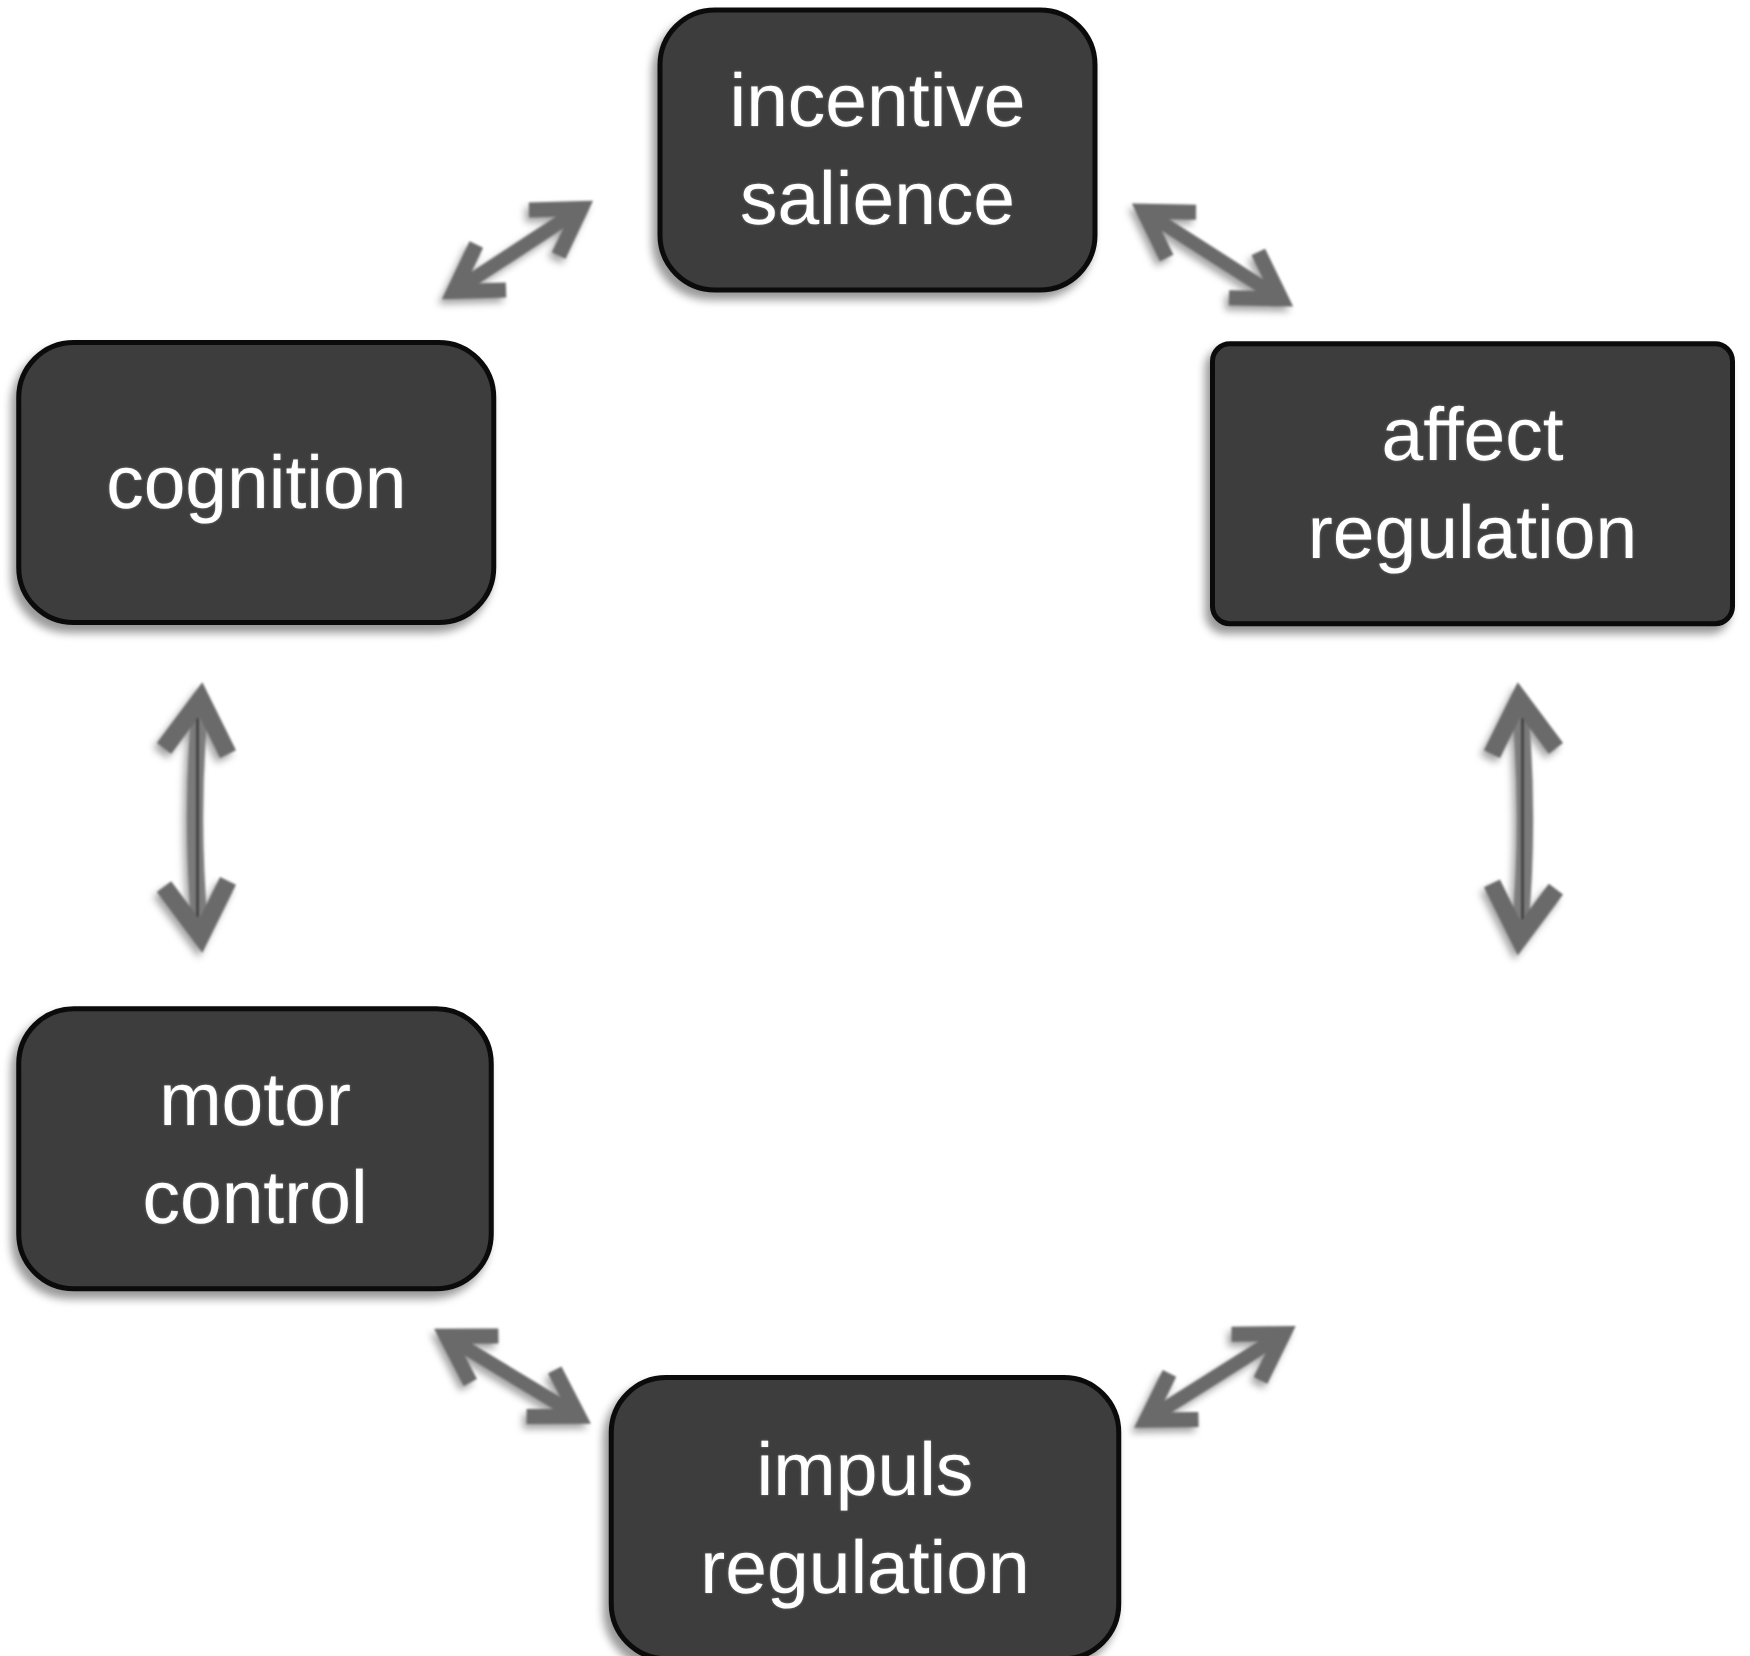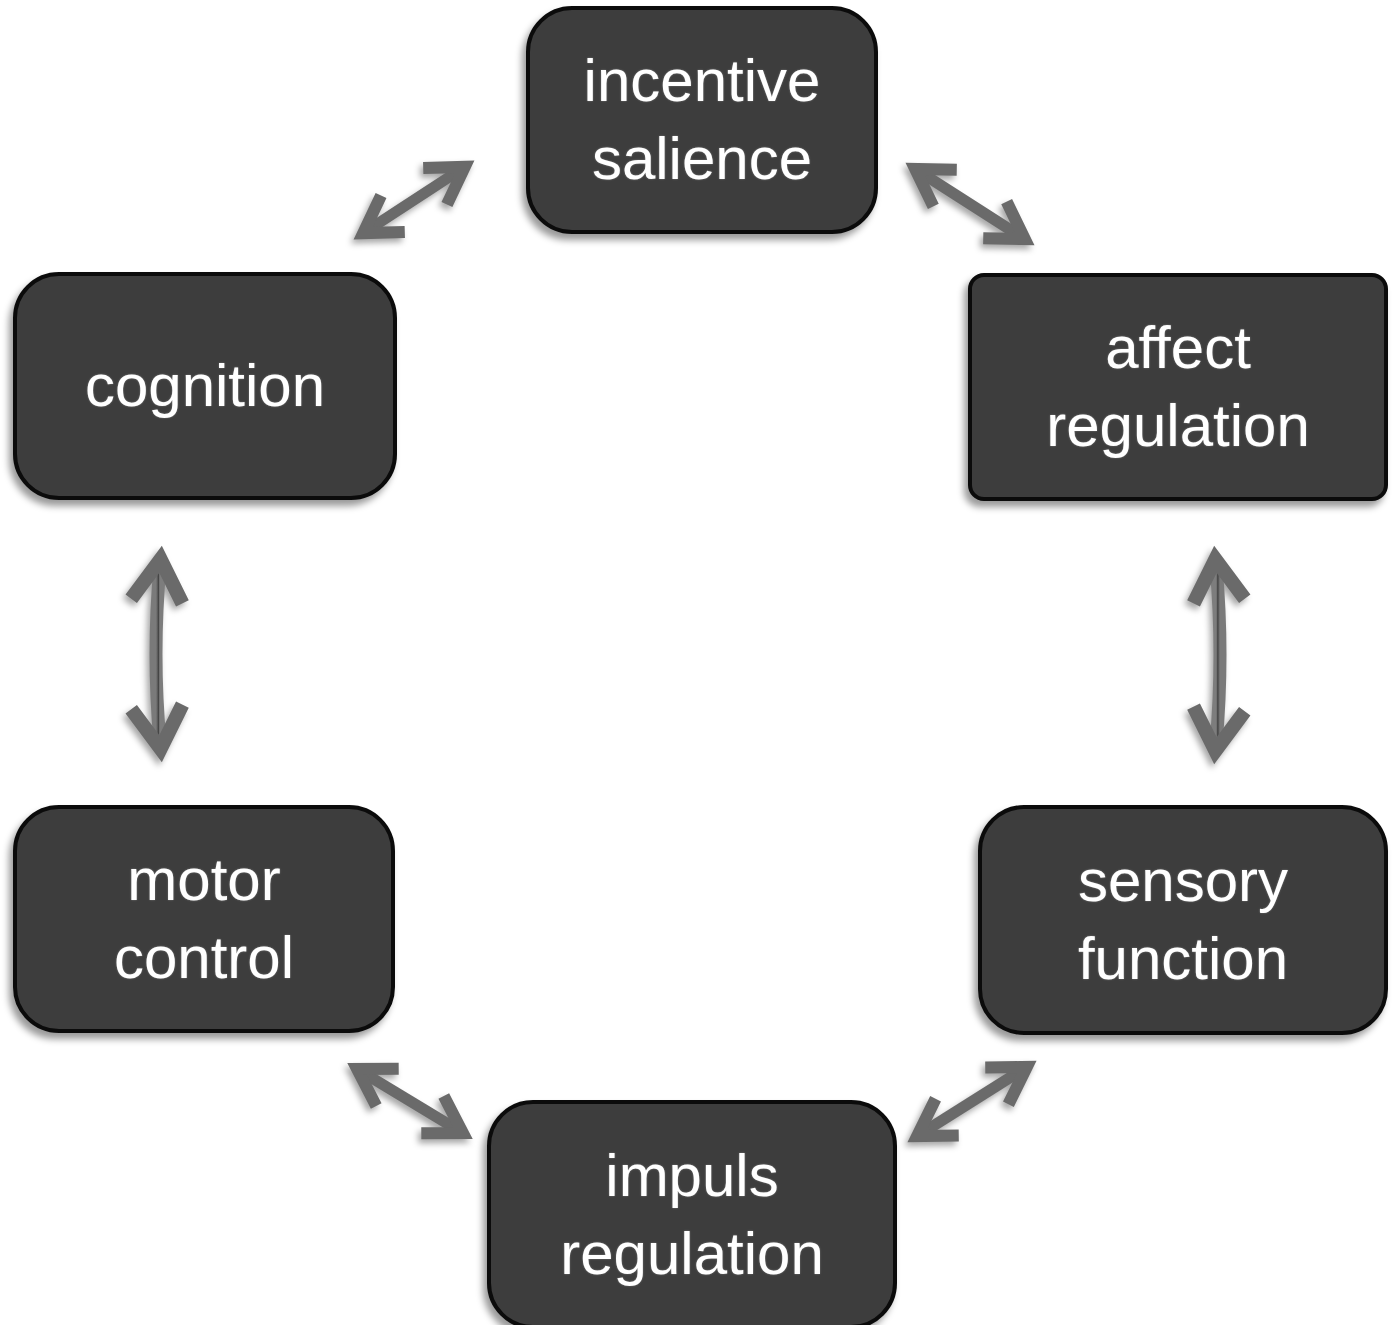--- a/index.html
+++ b/index.html
@@ -108,24 +108,20 @@
   <div class="node n-incentive">
     <div class="node-label">incentive
 salience</div>
   </div>
 
   <div class="node n-affect">
     <div class="node-label">affect
 regulation</div>
   </div>
 
-  <div class="node n-sensory">
-    <div class="node-label">sensory
-function</div>
-  </div>
 
   <div class="node n-impuls">
     <div class="node-label">impuls
 regulation</div>
   </div>
 
   <div class="node n-motor">
     <div class="node-label">motor
 control</div>
   </div>

